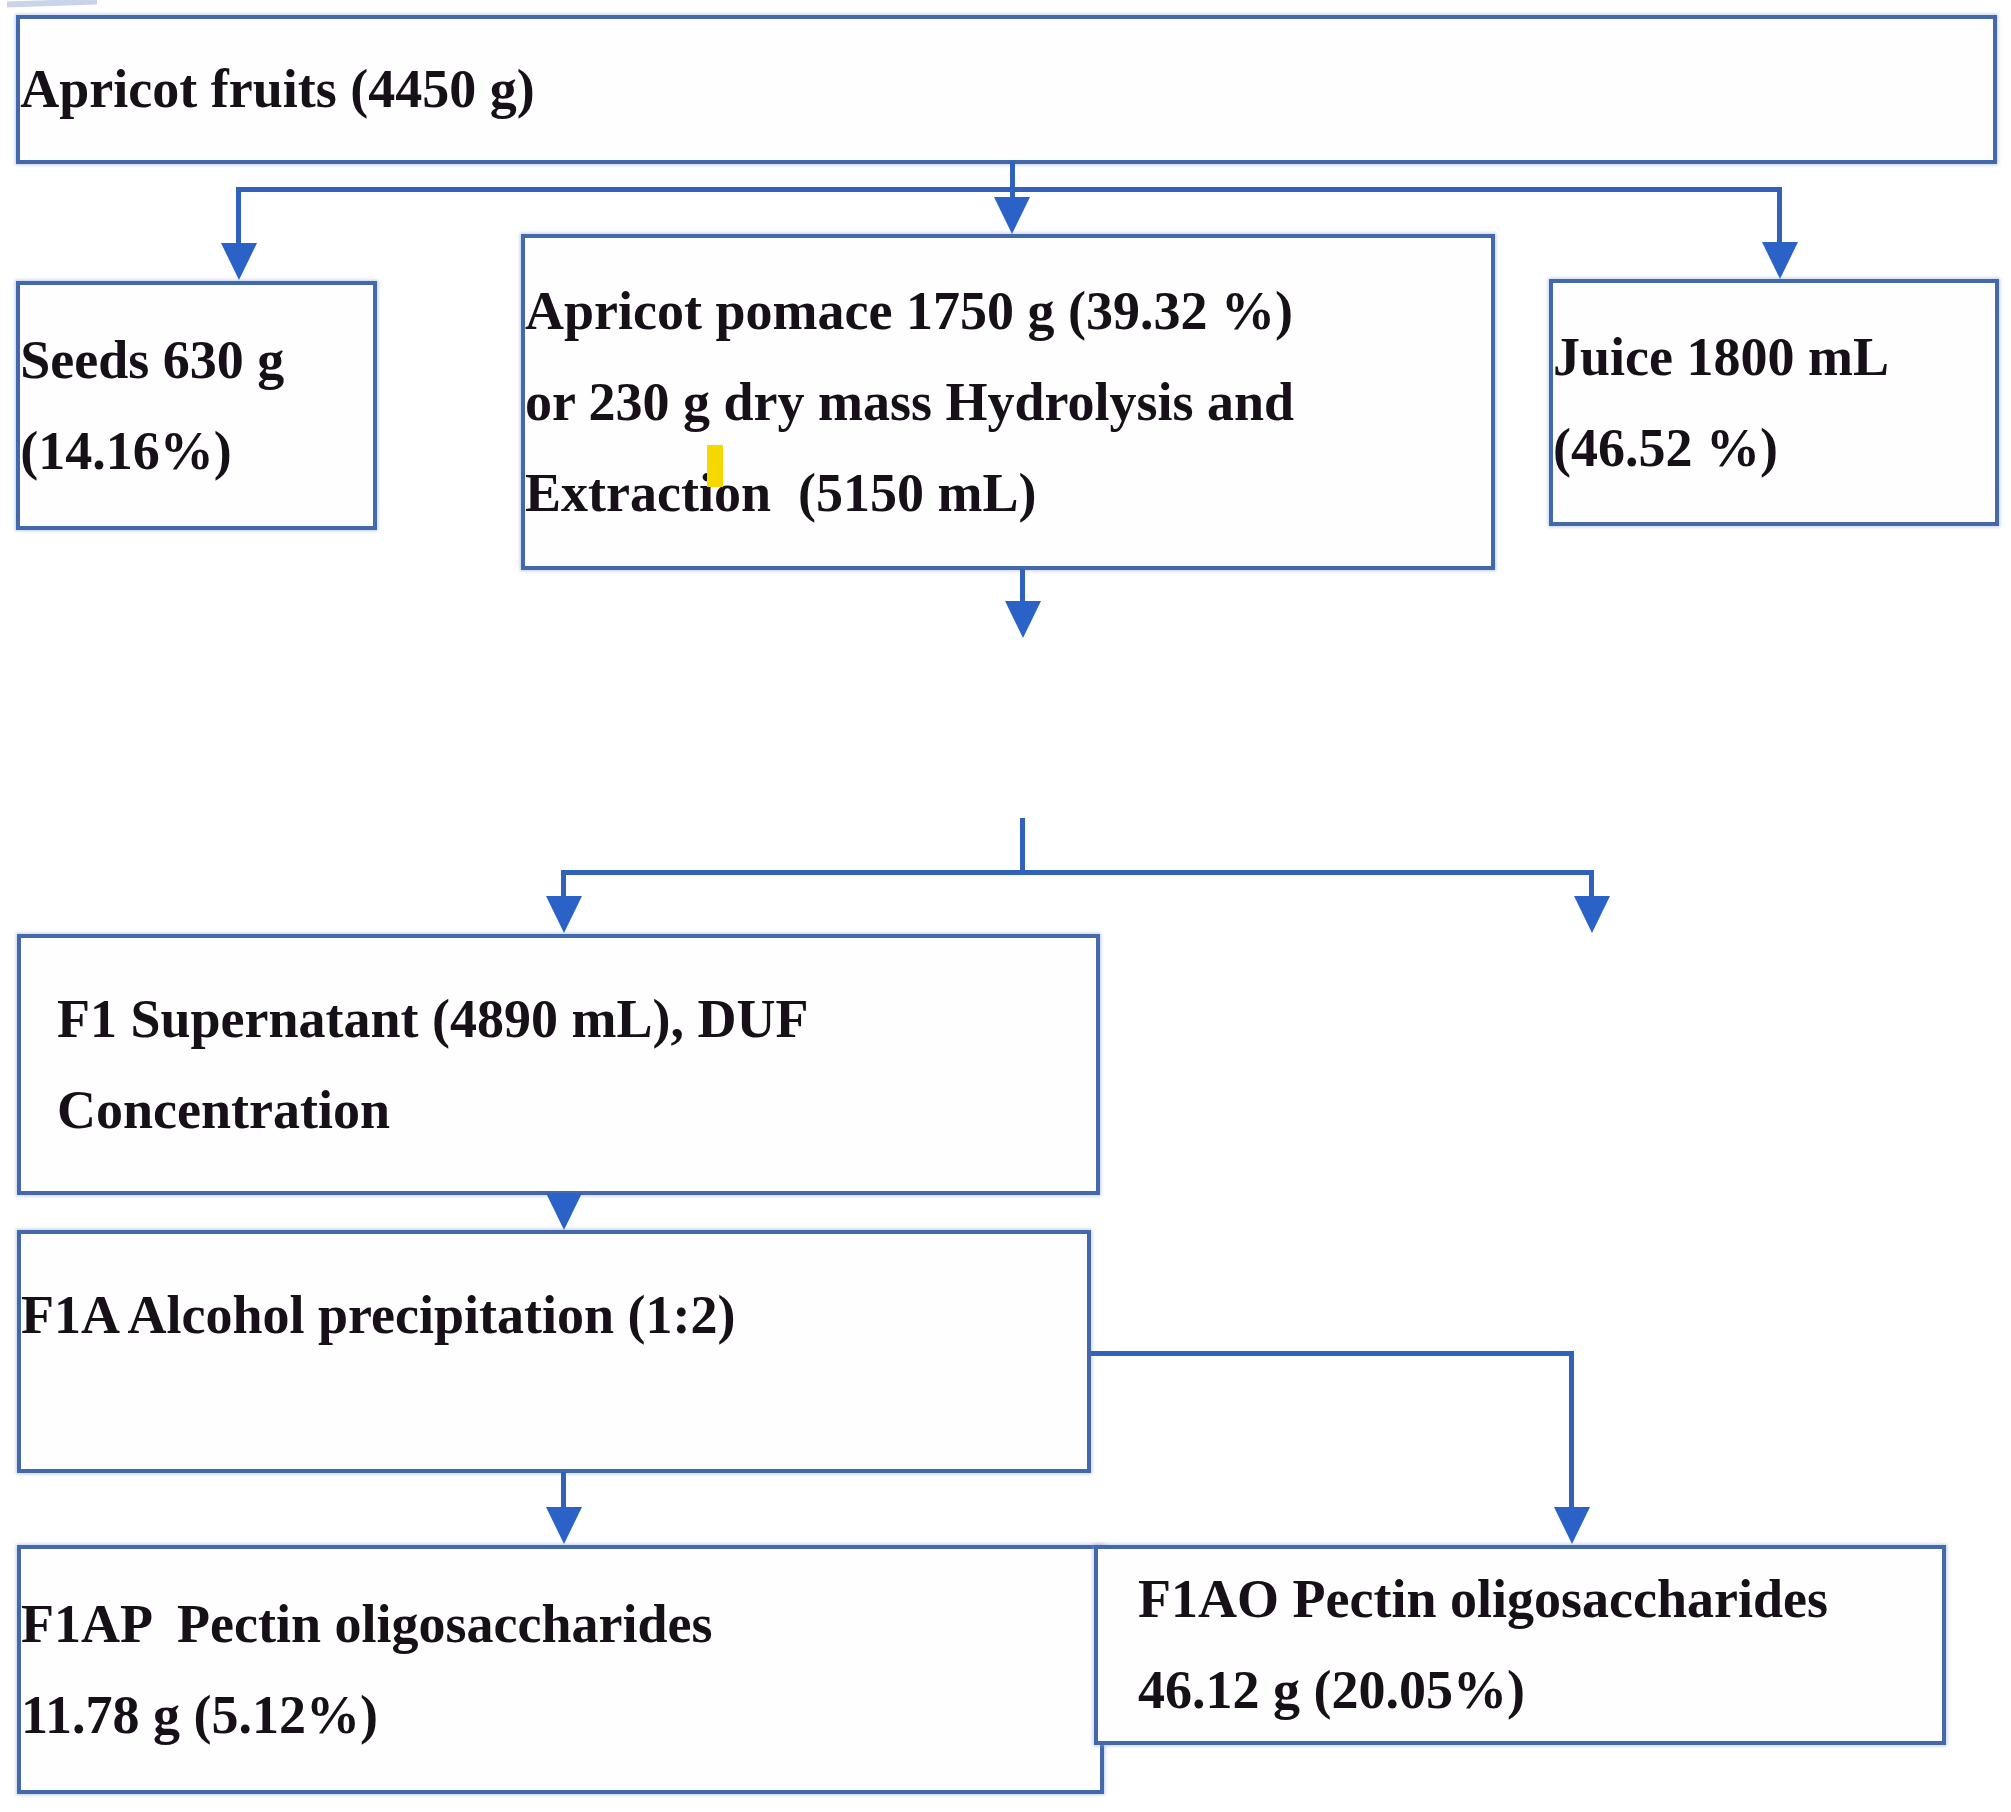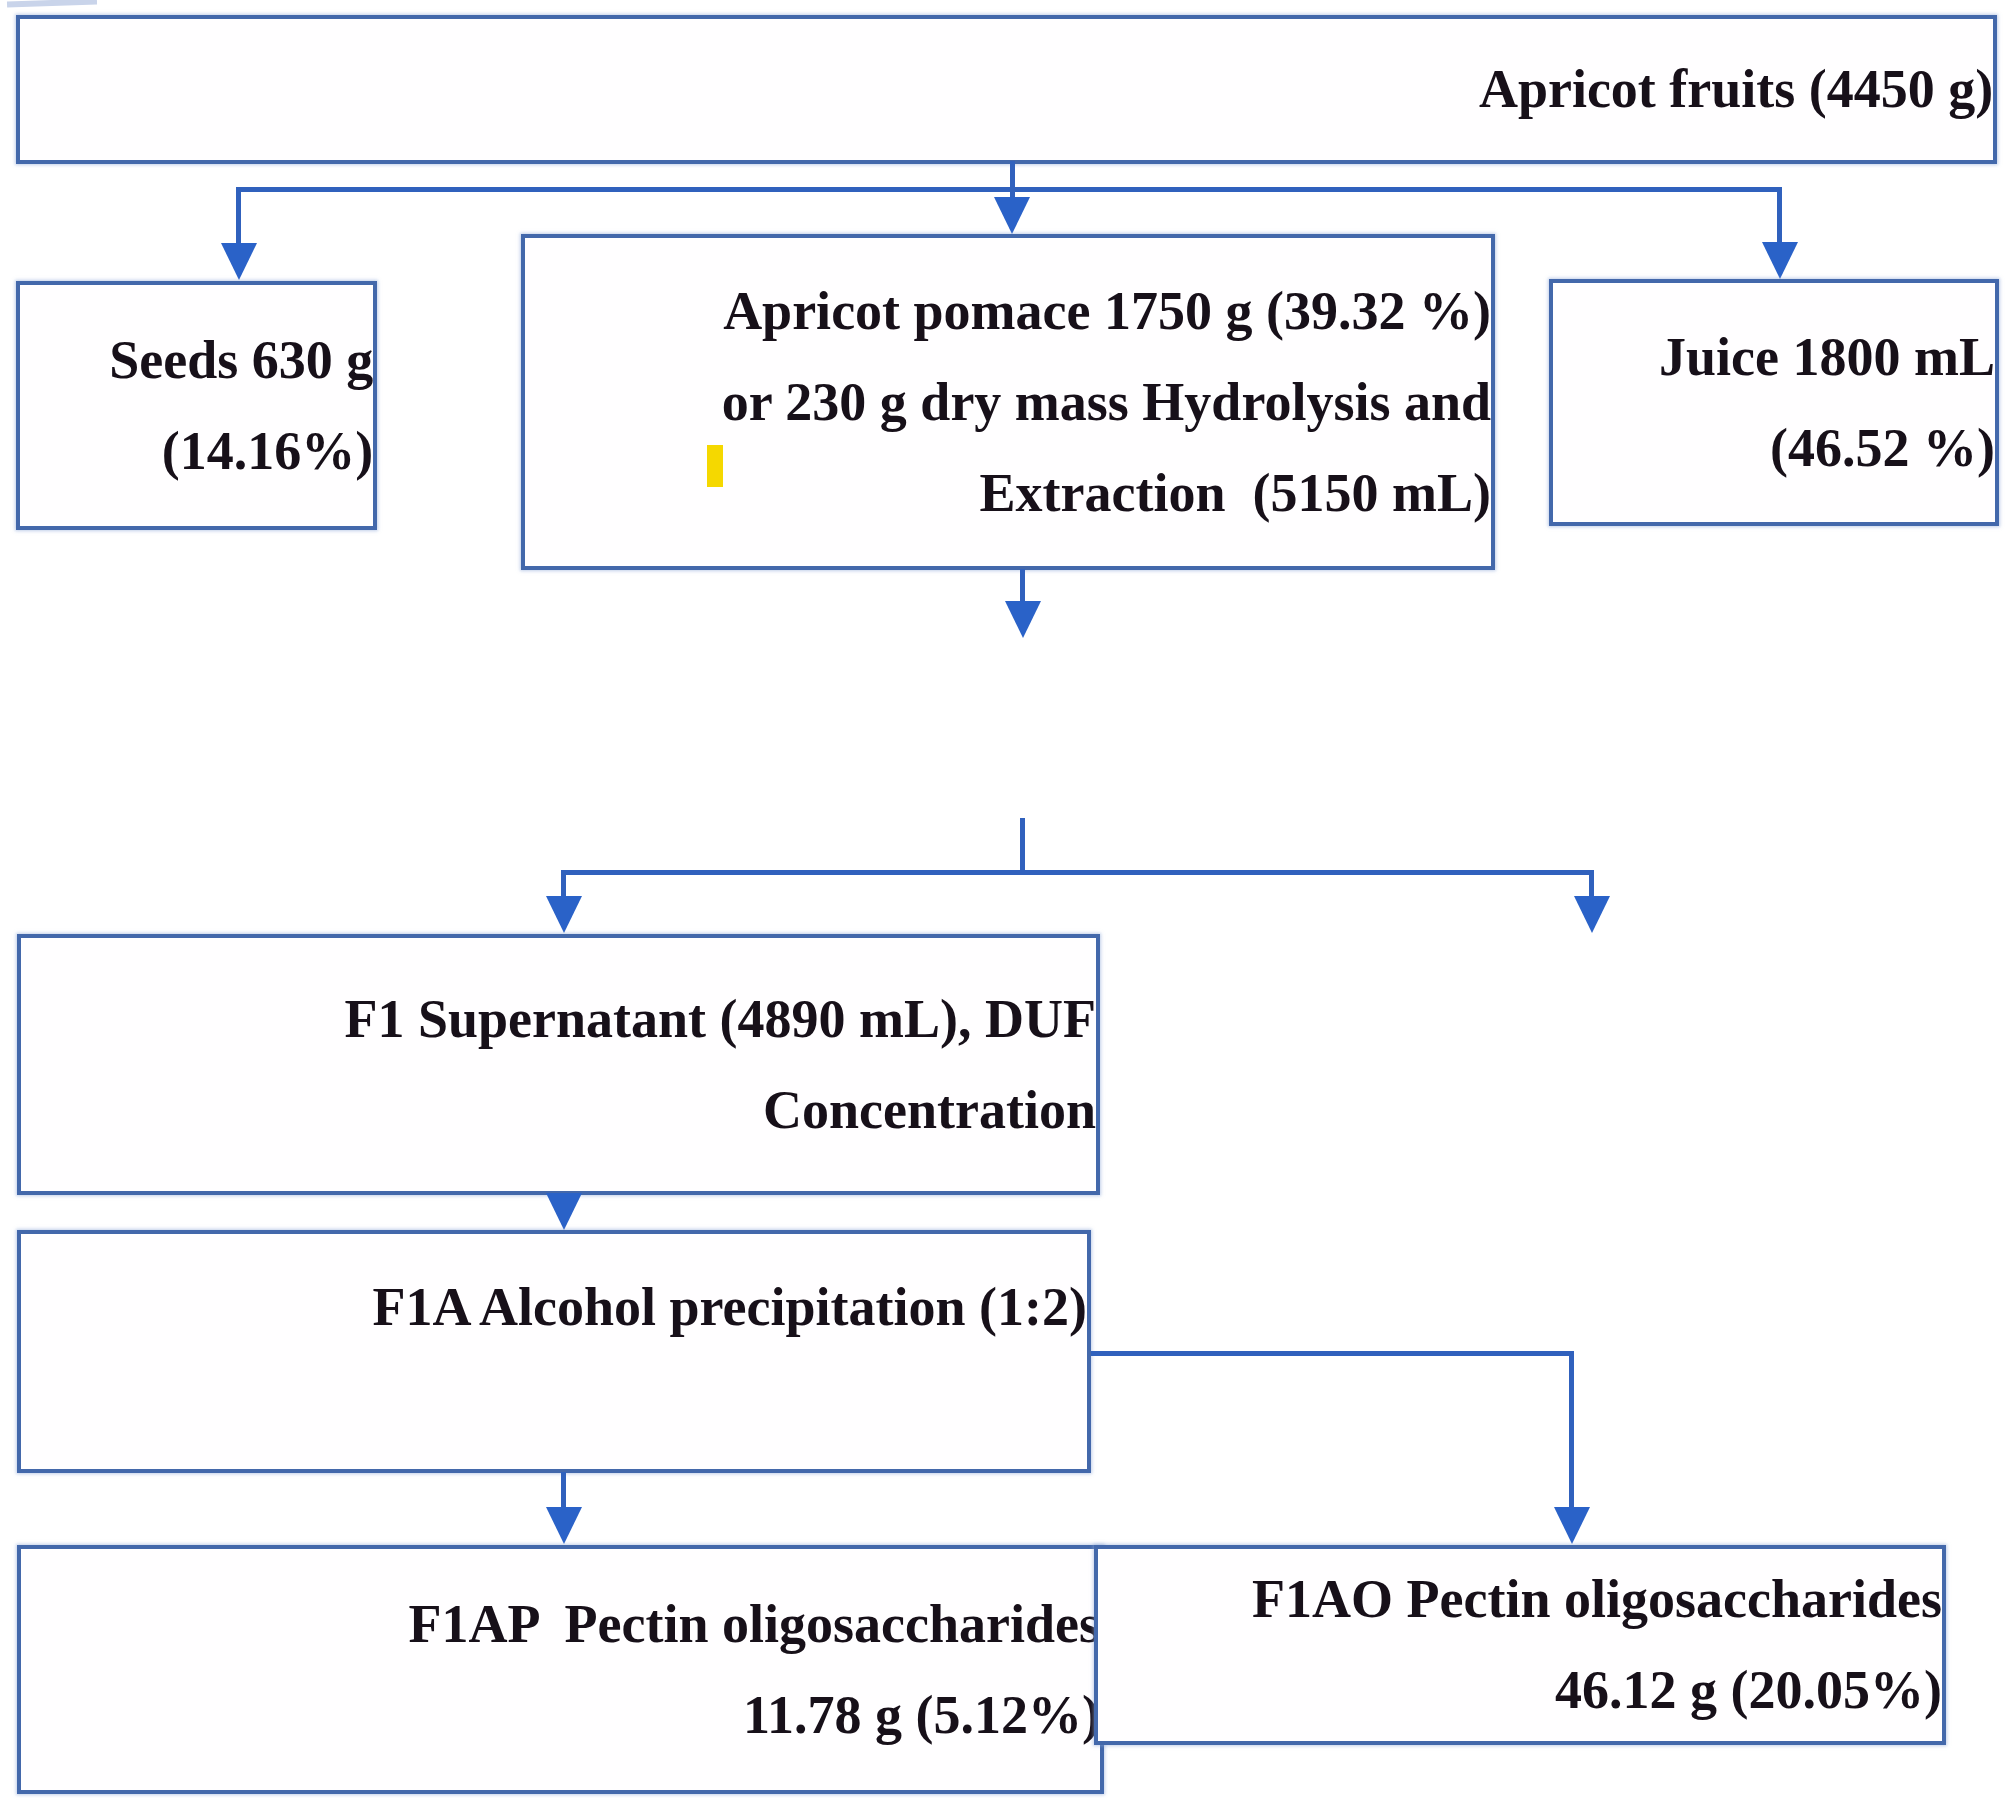--- a/index.html
+++ b/index.html
@@ -19,29 +19,29 @@
     font-family:"Liberation Serif","DejaVu Serif",serif;
     overflow:hidden;
   }
   .box{
     position:absolute;
     box-sizing:border-box;
     border:4.1px solid var(--border);
     box-shadow:0 0 3.3px 0.8px rgba(140,165,215,.55);
     background:#fffeff;
     display:flex;flex-direction:column;
-    justify-content:center;align-items:flex-end;
+    justify-content:center;align-items:flex-start;
     text-align:center;
     color:var(--text);
     font-weight:bold;
     font-size:54px;
     line-height:91px;
   }
   .box .t{white-space:pre-wrap;}
-  .box.top-align{justify-content:flex-start;padding-top:28px;}
+  .box.top-align{justify-content:flex-start;padding-top:36px;}
   .vline{position:absolute;width:4.9px;background:var(--line);}
   .hline{position:absolute;height:4.9px;background:var(--line);}
   .head{
     position:absolute;width:0;height:0;
     border-left:18px solid transparent;
     border-right:18px solid transparent;
     border-top:37px solid var(--head);
   }
   .cursor-mark{
     position:absolute;left:707px;top:445px;width:16.3px;height:42px;

